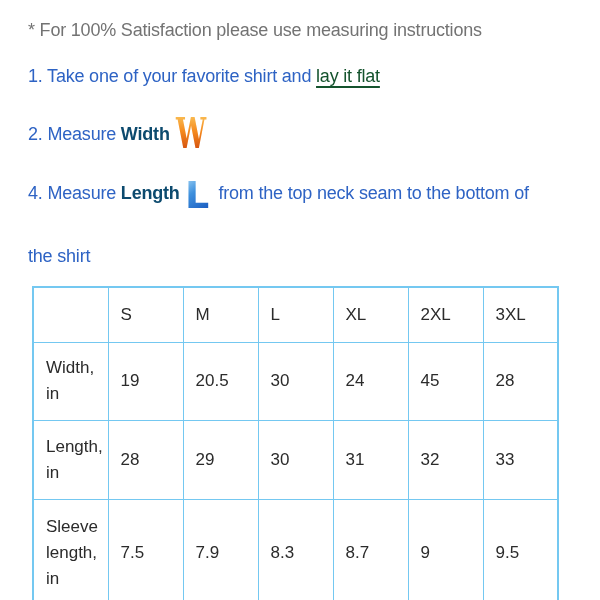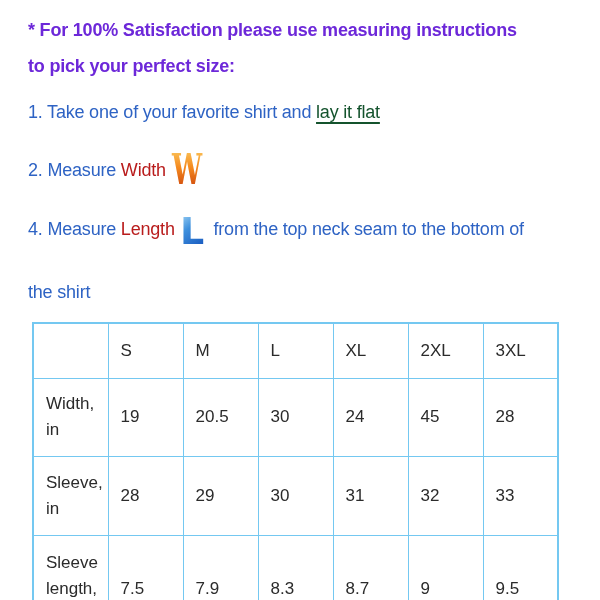--- a/index.html
+++ b/index.html
@@ -9,34 +9,34 @@
     height: 600px;
     background: #ffffff;
     font-family: "Liberation Sans", sans-serif;
     overflow: hidden;
   }
   .content {
     padding: 12px 20px 0 28px;
     width: 600px;
   }
   .intro {
-    color: #6d28d9;
-    font-weight: bold;
+    color: #737373;
+    font-weight: normal;
     font-size: 18px;
     line-height: 36px;
     letter-spacing: -0.2px;
   }
   .steps {
     color: #2e63c4;
     font-size: 18px;
     letter-spacing: -0.2px;
   }
   .step { margin-top: 17px; line-height: 30px; }
   .step.first { margin-top: 13px; }
-  .step .bold-word { font-weight: normal; color: #b91c1c; }
+  .step .bold-word { font-weight: bold; color: #0c4a6e; }
   .measure-link {
     text-decoration: underline;
     text-decoration-thickness: 2px;
     text-underline-offset: 4px;
     color: #14532d;
     cursor: pointer;
   }
   .letter-icon {
     display: inline-block;
     vertical-align: -14px;
@@ -71,21 +71,20 @@
   tr.row-2 { height: 79px; }
   tr.row-3 { height: 108px; }
 </style>
 </head>
 <body>
 
 <div class="content">
 
   <div class="intro">
     <div>* For 100% Satisfaction please use measuring instructions</div>
-    <div>to pick your perfect size:</div>
   </div>
 
   <div class="steps">
 
     <div class="step first">
       <span>1. Take one of your favorite shirt and </span><span class="measure-link">lay it flat</span>
     </div>
 
     <div class="step">
       <span>2. Measure </span><span class="bold-word">Width</span><span class="letter-icon"><svg width="32" height="46" viewBox="0 0 32 46" xmlns="http://www.w3.org/2000/svg">
@@ -130,21 +129,21 @@
       <tr class="row-1">
         <td>Width, in</td>
         <td>19</td>
         <td>20.5</td>
         <td>30</td>
         <td>24</td>
         <td>45</td>
         <td>28</td>
       </tr>
       <tr class="row-2">
-        <td>Sleeve, in</td>
+        <td>Length, in</td>
         <td>28</td>
         <td>29</td>
         <td>30</td>
         <td>31</td>
         <td>32</td>
         <td>33</td>
       </tr>
       <tr class="row-3">
         <td>Sleeve length, in</td>
         <td>7.5</td>

